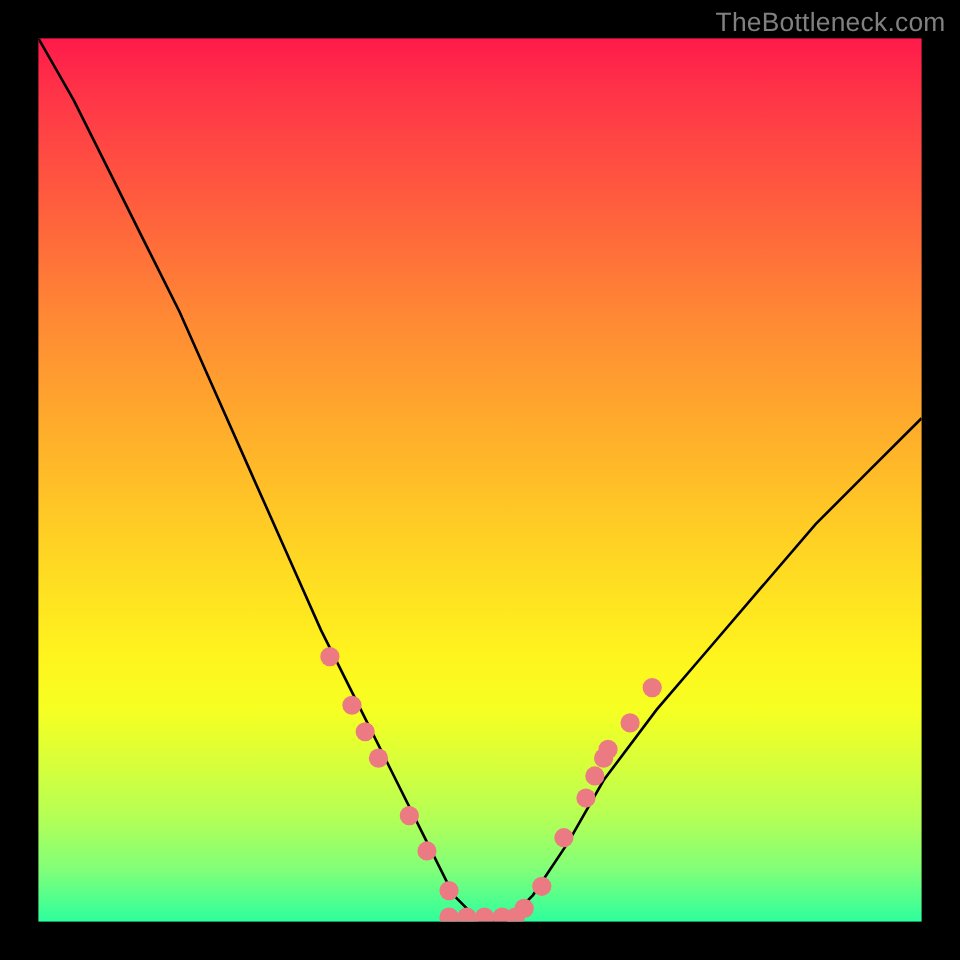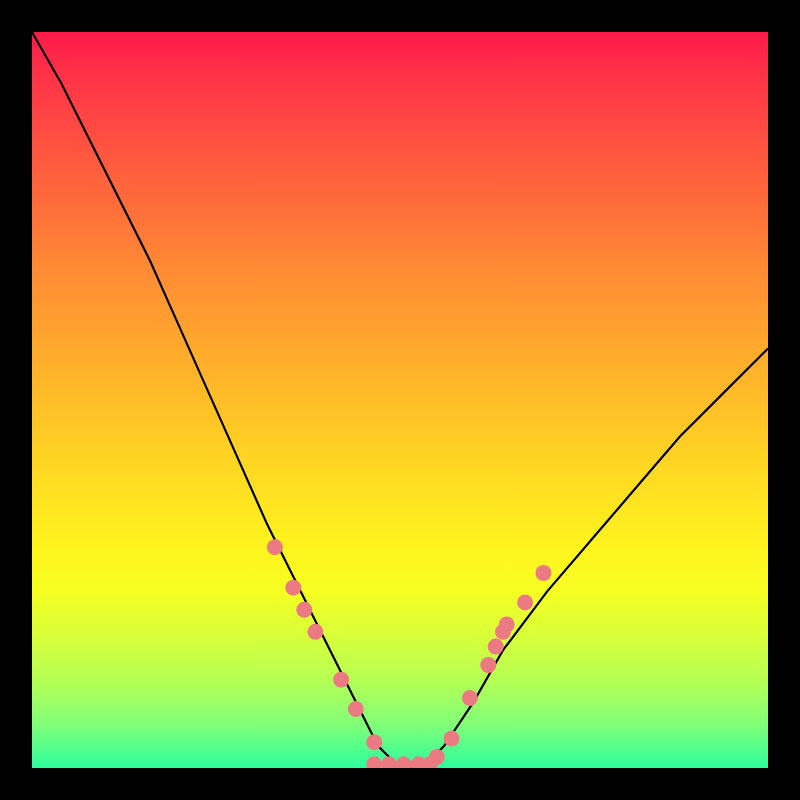--- a/index.html
+++ b/index.html
@@ -77,13 +77,14 @@
         <circle cx="419.5" cy="706.6" r="8" fill="#eb7a82"></circle>
         <circle cx="437.9" cy="666.1" r="8" fill="#eb7a82"></circle>
         <circle cx="456.3" cy="633.0" r="8" fill="#eb7a82"></circle>
         <circle cx="463.7" cy="614.6" r="8" fill="#eb7a82"></circle>
         <circle cx="471.0" cy="599.8" r="8" fill="#eb7a82"></circle>
         <circle cx="474.7" cy="592.5" r="8" fill="#eb7a82"></circle>
         <circle cx="493.1" cy="570.4" r="8" fill="#eb7a82"></circle>
         <circle cx="511.5" cy="541.0" r="8" fill="#eb7a82"></circle>
       </svg>
   </div>
+  <div class="watermark">TheBottleneck.com</div>
 </div>
 
 </body></html>

